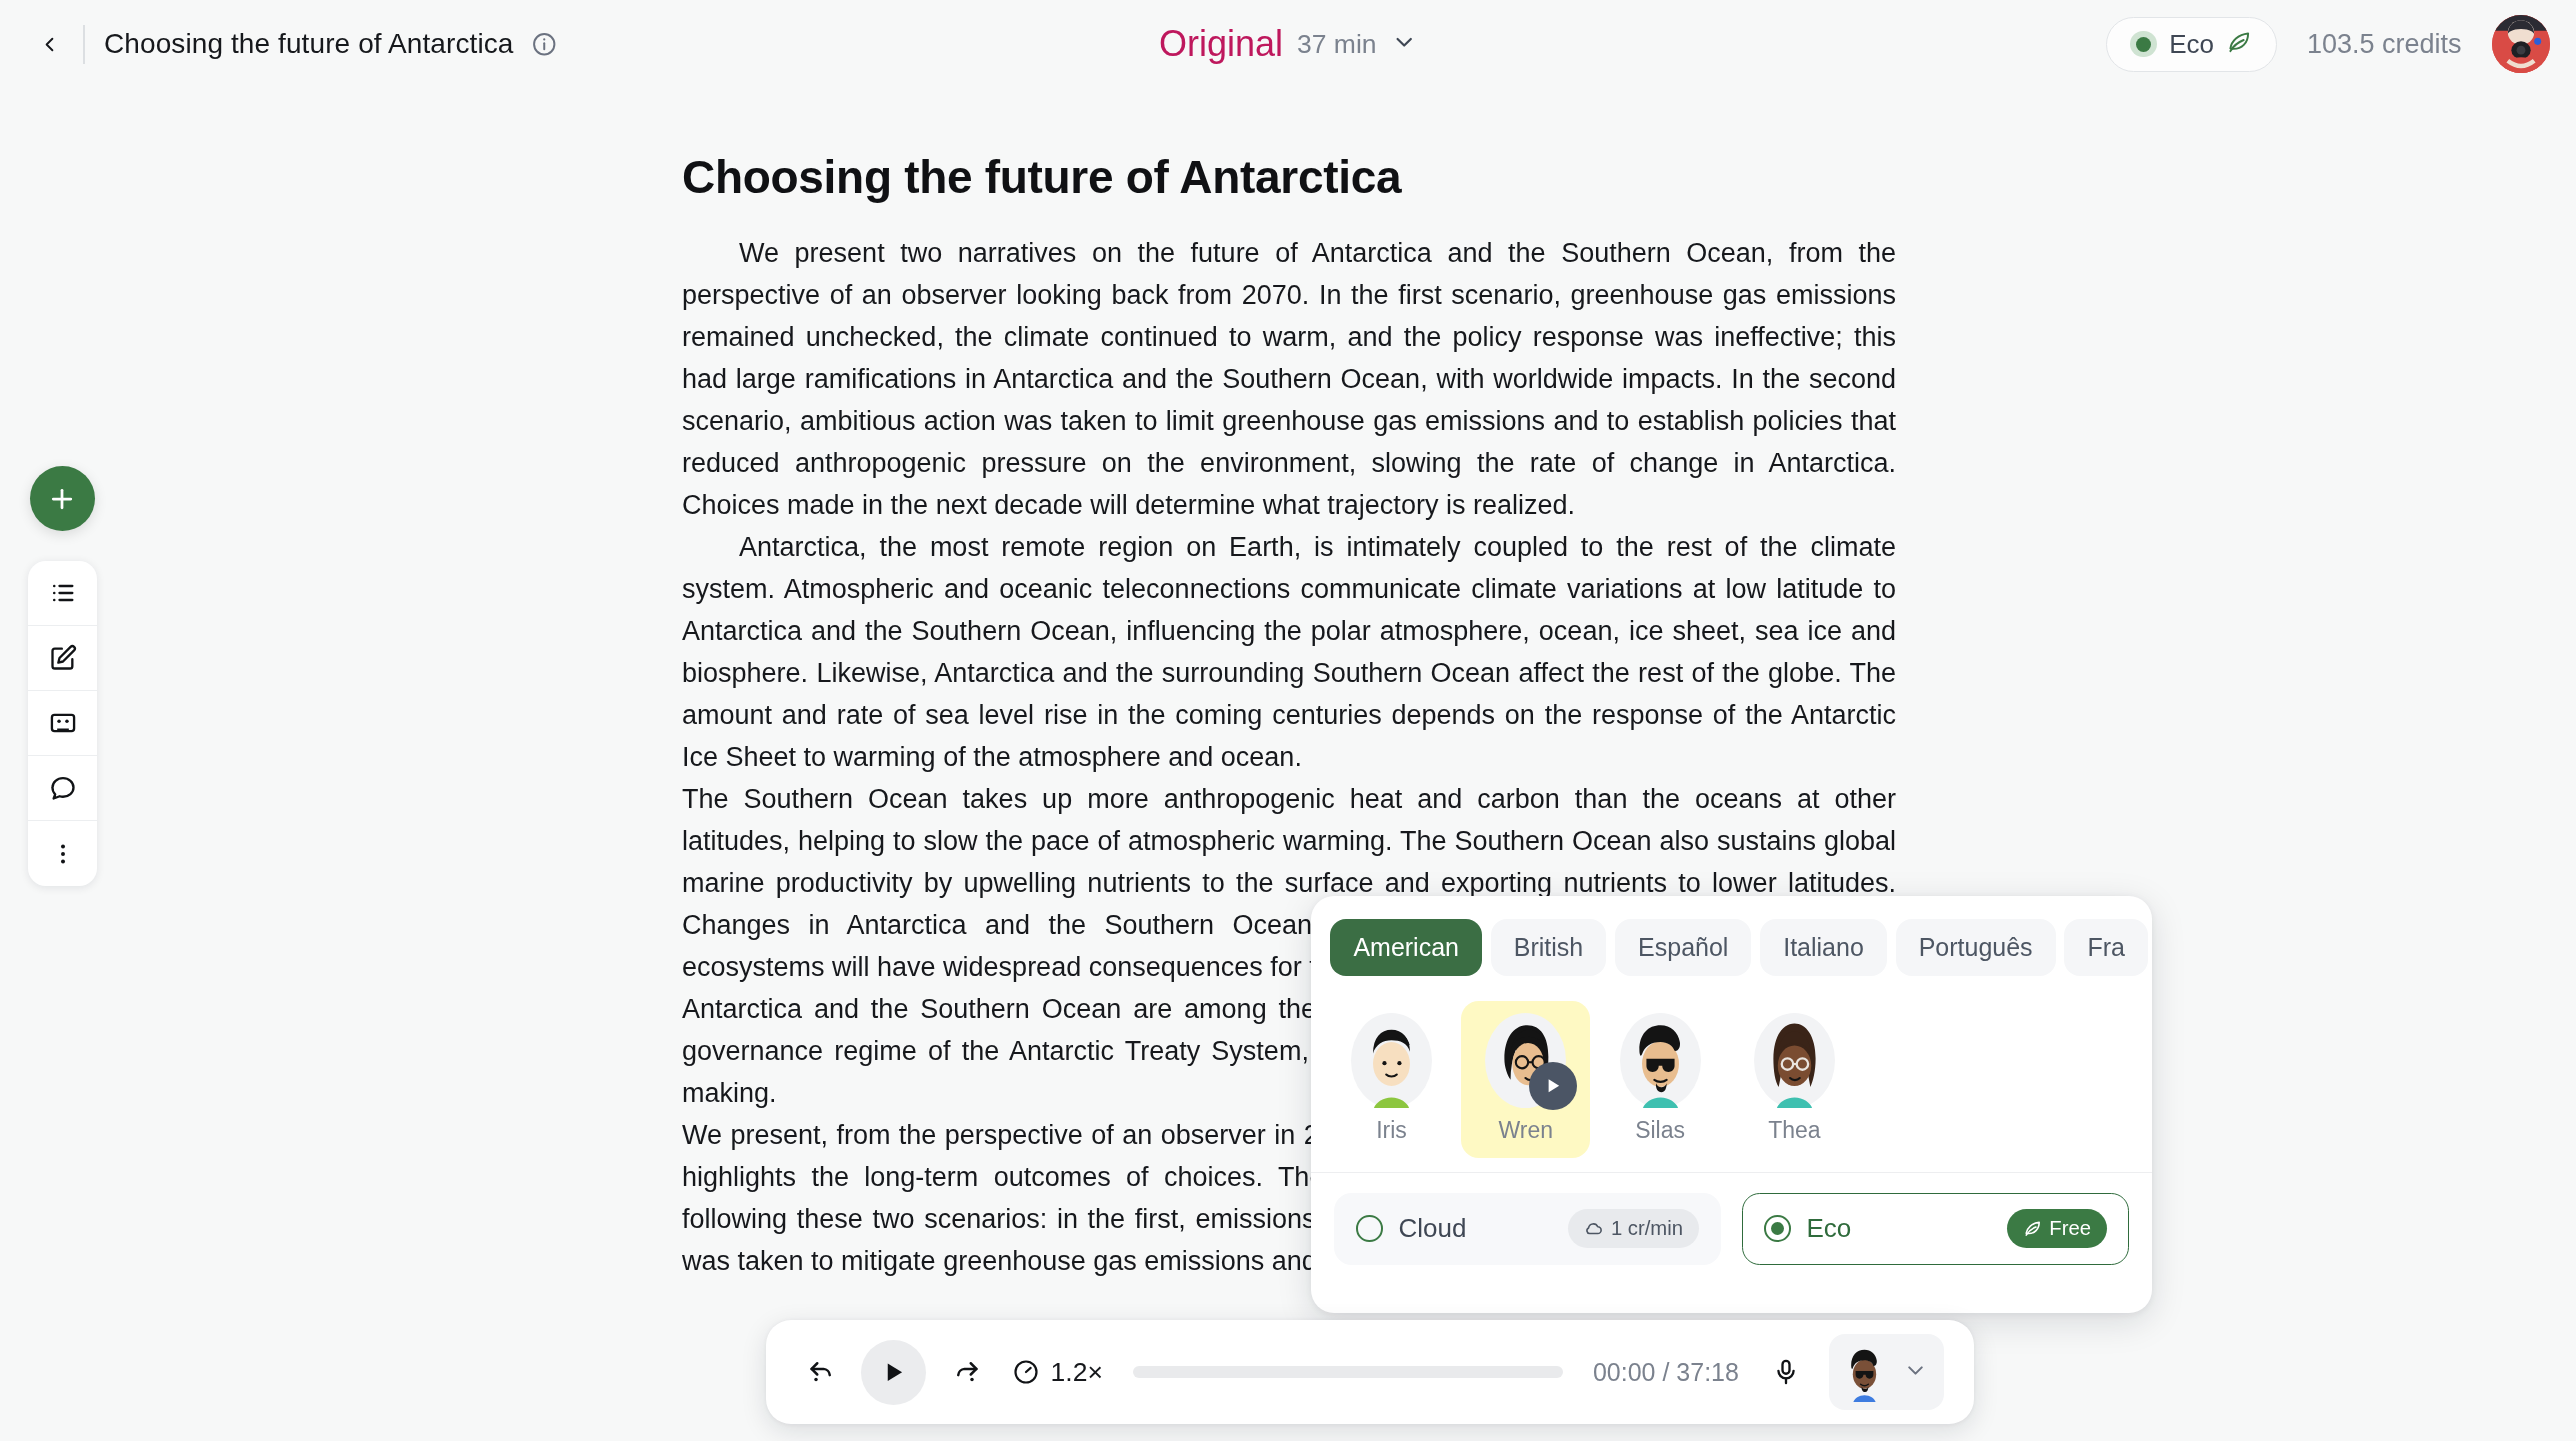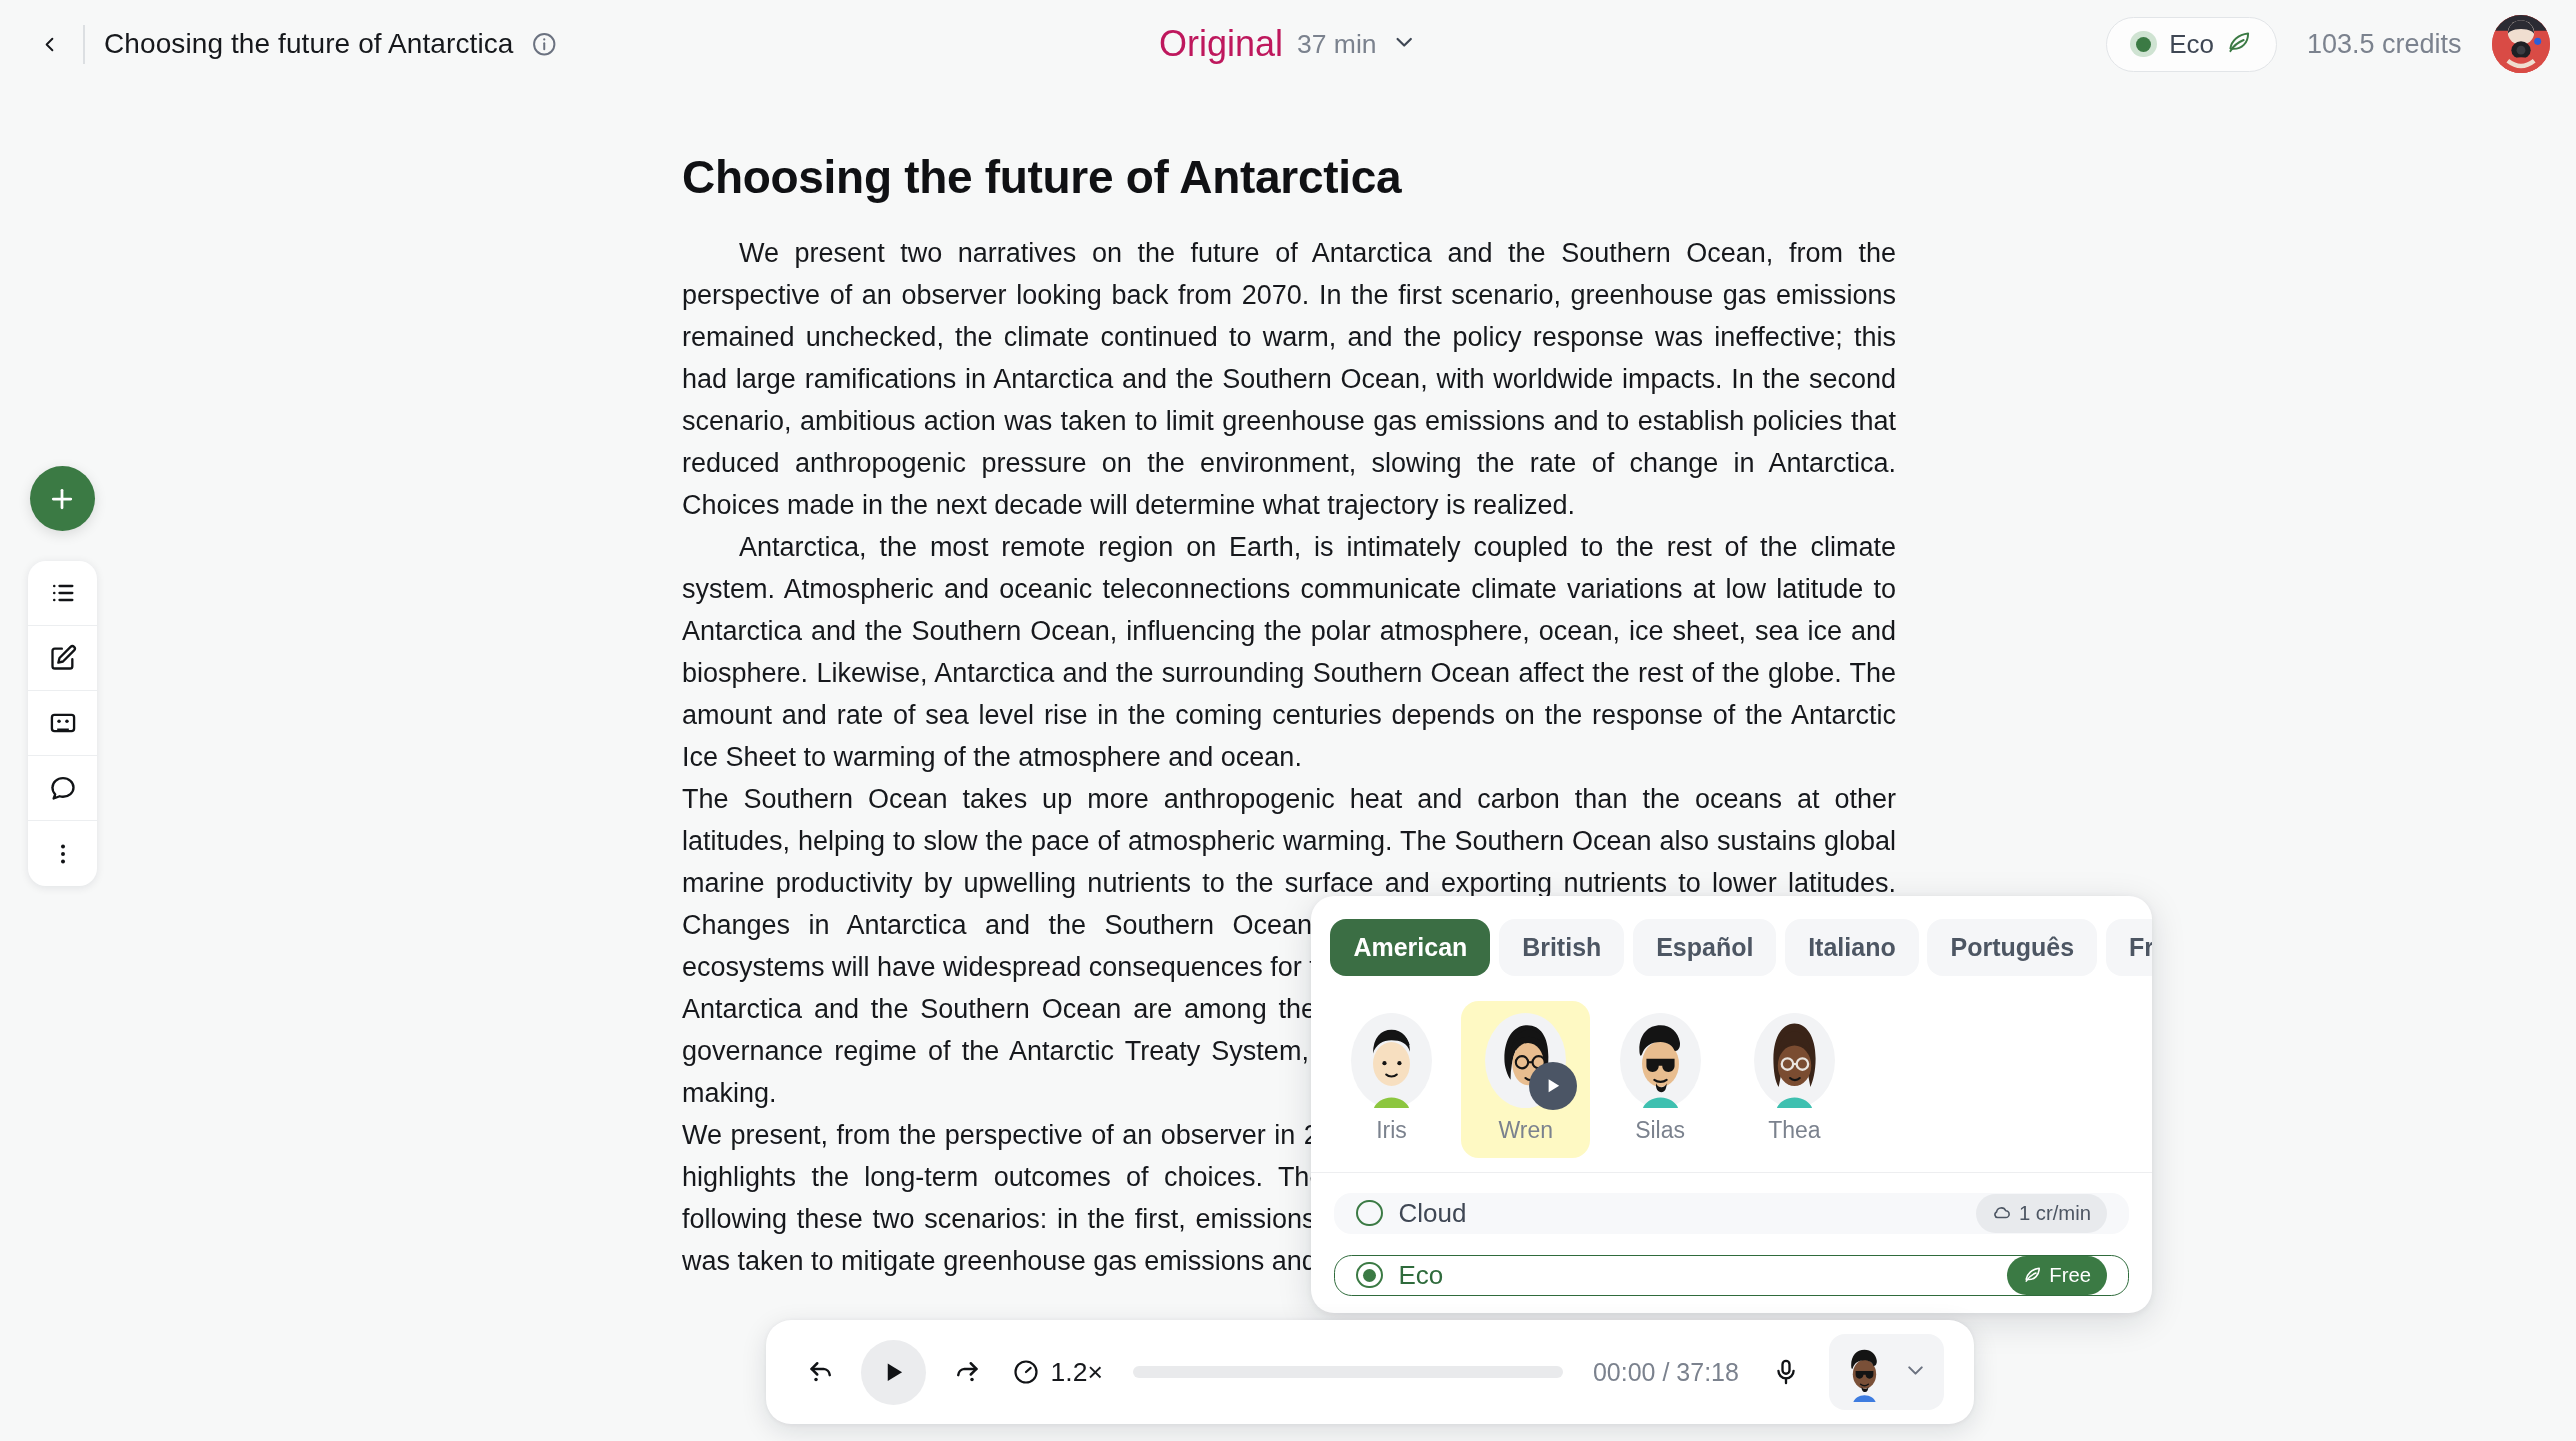--- a/index.html
+++ b/index.html
@@ -102,21 +102,21 @@
     box-shadow: 0 8.8px 35px rgba(16,24,40,.13), 0 1.8px 7px rgba(16,24,40,.06);
     overflow: hidden;
   }
   .lang-row {
     display: flex; gap: 8.8px; padding: 23px 19.4px 8.8px 19.4px; overflow: hidden;
   }
   .lang-tab {
     height: 57px; padding: 0 23px; border-radius: 16px;
     display: flex; align-items: center; justify-content: center;
     font-size: 25px; color: #4d5663; background: #f5f6f8; white-space: nowrap;
-    cursor: pointer; flex: none; font-weight: bold;
+    cursor: pointer; flex: none;
   }
   .lang-tab.active { background: #3b6e44; color: #ffffff; }
 
   .voices-row {
     display: flex; padding: 16px 16px 0 16px; gap: 5.3px;
   }
   .voice-cell {
     width: 129px; padding: 12.4px 0 14px 0; border-radius: 17.7px;
     display: flex; flex-direction: column; align-items: center; gap: 8.8px;
     cursor: pointer; flex: none;
@@ -128,21 +128,21 @@
   }
   .voice-face svg { position: absolute; left: 0; top: 0; width: 81px; height: 95px; }
   .play-badge {
     position: absolute; right: -10.6px; bottom: -1.8px; width: 48px; height: 48px;
     border-radius: 50%; background: #4b5565; display: flex; align-items: center; justify-content: center;
   }
   .play-badge svg { position: static; width: 19.4px; height: 19.4px; }
   .voice-name { font-size: 23px; color: #7b828e; }
 
   .mode-sep { height: 1.3px; background: #edeef0; margin: 14px 0 0 0; }
-  .mode-row { display: flex; gap: 21px; padding: 19.4px 23px 0 23px; flex-direction: column; }
+  .mode-row { display: flex; gap: 21px; padding: 19.4px 23px 0 23px; }
   .mode-card {
     flex: 1; height: 72px; border-radius: 17.7px; background: #f7f8fa;
     display: flex; align-items: center; padding: 0 21px; cursor: pointer;
     border: 1.8px solid transparent;
   }
   .mode-card.selected { background: #ffffff; border-color: #2f6b3c; }
   .mode-radio-outer {
     width: 26.5px; height: 26.5px; border-radius: 50%; border: 2.2px solid #3b7a44;
     display: flex; align-items: center; justify-content: center; flex: none;
   }

